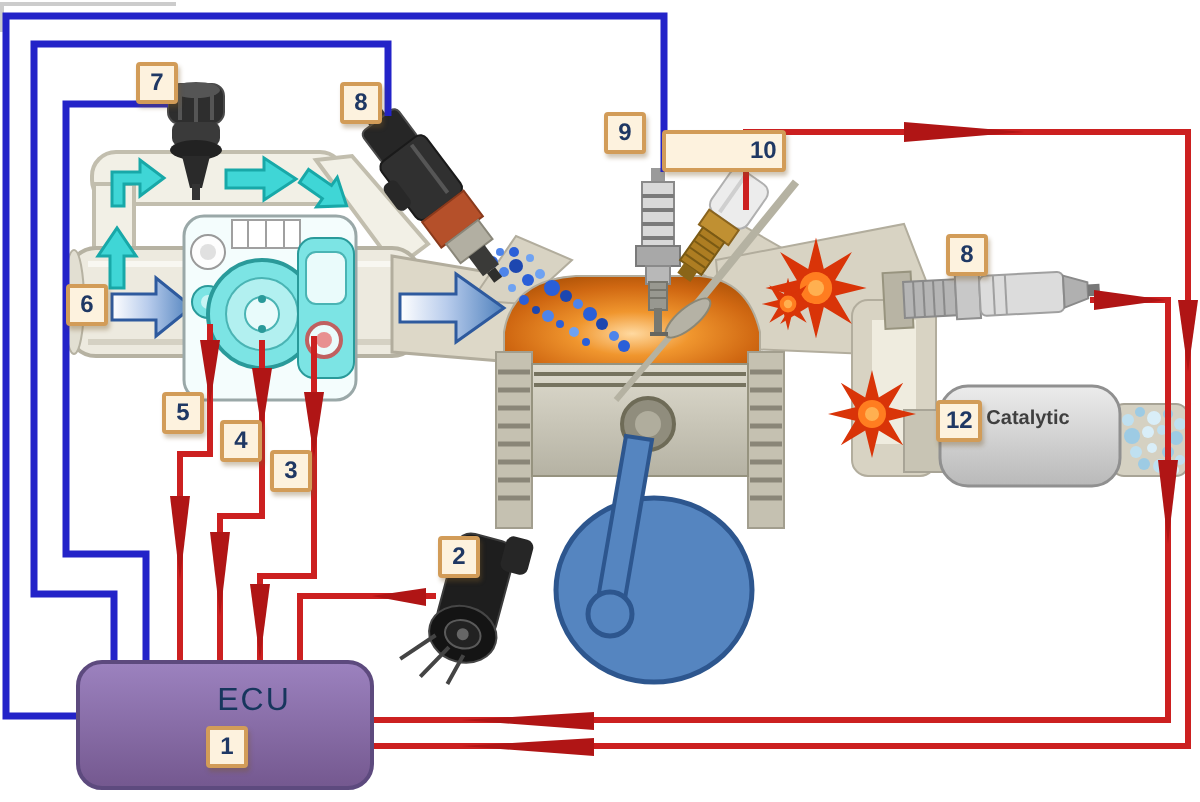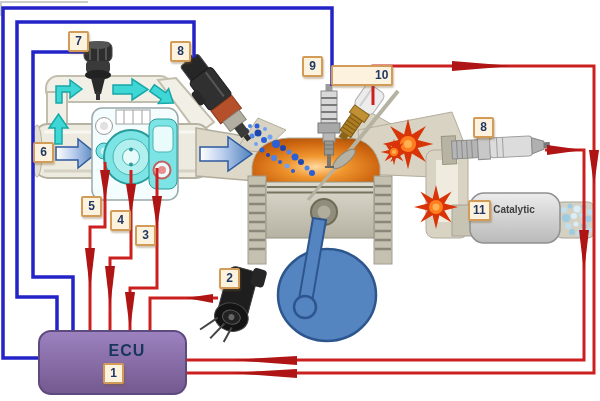--- a/index.html
+++ b/index.html
@@ -11,21 +11,21 @@
   }
   html,body{margin:0;padding:0;background:#fff;}
   .stage{position:relative;width:600px;height:401px;background:#ffffff;overflow:hidden;
          font-family:"Liberation Sans",sans-serif;}
   .stage svg{position:absolute;left:0;top:0;}
   .num{position:absolute;min-width:11px;height:15px;padding:1px 3px;
        background:var(--label_bg);border:2px solid var(--label_border);border-radius:2px;
        color:var(--label_text);font-size:12px;font-weight:bold;text-align:center;line-height:15px;
        box-shadow:1px 2px 2px rgba(120,90,40,.35);z-index:5;}
   .ecu-title{position:absolute;left:39px;top:342px;width:176px;text-align:center;
-       font-size:16px;font-weight:bold;color:#17365d;letter-spacing:1px;z-index:4;}
+       font-size:16px;font-weight:normal;color:#17365d;letter-spacing:1px;z-index:4;}
   .cat-text{position:absolute;left:468px;top:204px;width:92px;text-align:center;
        font-size:10px;font-weight:bold;color:var(--cat_text);line-height:12.5px;z-index:4;}
 </style>
 </head>
 <body>
 
 <div class="stage">
 
 <svg width="600" height="401" viewBox="0 0 600 401">
   <defs>
@@ -331,15 +331,15 @@
 <div class="num" style="left:219px;top:268px;">2</div>
 <div class="num" style="left:135px;top:225px;">3</div>
 <div class="num" style="left:110px;top:210px;">4</div>
 <div class="num" style="left:81px;top:196px;">5</div>
 <div class="num" style="left:33px;top:142px;">6</div>
 <div class="num" style="left:68px;top:31px;">7</div>
 <div class="num" style="left:170px;top:41px;">8</div>
 <div class="num" style="left:302px;top:56px;">9</div>
 <div class="num" style="left:331px;top:65px;padding-left:42px;">10</div>
 <div class="num" style="left:473px;top:117px;">8</div>
-<div class="num" style="left:468px;top:200px;">11</div>
+<div class="num" style="left:468px;top:200px;">12</div>
 
 </div>
 
 </body></html>

